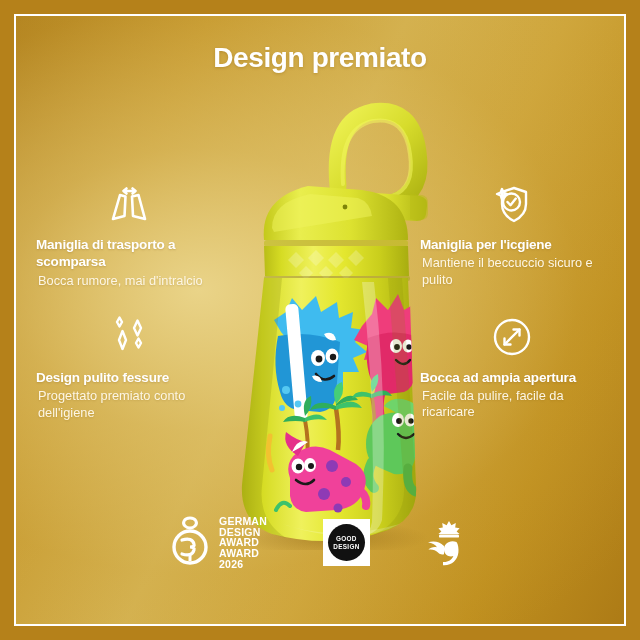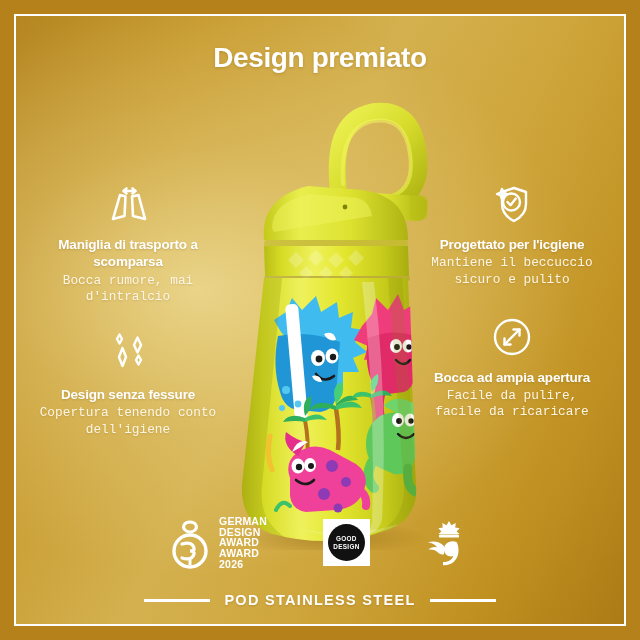--- a/index.html
+++ b/index.html
@@ -33,21 +33,21 @@
     font-weight:bold;
     letter-spacing:-0.4px;
     text-shadow:0 1px 3px rgba(120,80,10,.28);
   }
 
   
   .col{position:absolute;top:162px;width:200px;}
   .col-left{left:12px;}
   .col-right{right:12px;}
 
-  .feature{text-align:center;margin-bottom:22px;}
+  .feature{margin-bottom:22px;}
   .feature .icon{
     height:52px;
     display:flex;align-items:center;justify-content:center;
     margin-bottom:6px;
   }
   .feature .icon svg{display:block;}
   .feature h3{
     margin:0 0 2px 0;
     color:#ffffff;
     font-size:13.5px;
@@ -58,38 +58,37 @@
     padding:0 8px;
   }
   .feature p{
     margin:0;
     color:#fdf6e4;
     font-size:12.8px;
     line-height:1.3;
     font-weight:400;
     padding:0 10px;
     text-shadow:0 1px 2px rgba(120,80,10,.2);
-    font-family:Liberation Mono, monospace;
   }
 
   
   #bottle{
     position:absolute;
     left:196px;top:74px;
     width:250px;height:460px;
     pointer-events:none;
   }
 
   
   .awards{
     position:absolute;left:0;right:0;top:500px;
     display:flex;align-items:center;justify-content:center;
     gap:56px;
   }
-  .award{display:flex;align-items:flex-end;justify-content:center;}
+  .award{display:flex;align-items:flex-start;justify-content:center;}
   .gda{gap:7px;}
   .gda-text{
     display:flex;flex-direction:column;
     color:#ffffff;font-weight:bold;
     font-size:10.5px;line-height:1.02;
     letter-spacing:0.2px;
     text-align:left;
   }
   .gd-square{
     width:47px;height:47px;background:#ffffff;
@@ -291,38 +290,38 @@
 
       <div class="feature">
         <div class="icon">
           <svg width="46" height="42" viewBox="0 0 46 42" fill="none" stroke="#ffffff" stroke-width="2.4" stroke-linejoin="round">
             <path d="M16 22 L19.5 13 L23 22 L19.5 31 Z" transform="translate(-2,2)"></path>
             <path d="M29 12 L32.5 4.5 L36 12 L32.5 19.5 Z"></path>
             <path d="M12 6 L14.5 1.5 L17 6 L14.5 10.5 Z"></path>
             <path d="M31 27 L33.5 22.5 L36 27 L33.5 31.5 Z"></path>
           </svg>
         </div>
-        <h3>Design senza fessure</h3>
-        <p>Copertura tenendo conto dell'igiene</p>
+        <h3>Design pulito fessure</h3>
+        <p>Progettato premiato conto dell'igiene</p>
       </div>
 
     </div>
 
     <div class="col col-right">
 
       <div class="feature">
         <div class="icon">
           <svg width="44" height="44" viewBox="0 0 44 44" fill="none" stroke="#ffffff" stroke-width="2.4" stroke-linecap="round" stroke-linejoin="round">
             <path d="M24 6 L36 10 V22 C36 31 30 36 24 39 C18 36 12 31 12 22 V10 Z"></path>
             <circle cx="21.5" cy="20" r="8.5"></circle>
             <path d="M17.5 20 L20.5 23.2 L25.8 16.6"></path>
             <path d="M12 7 L13.4 10.6 L17 12 L13.4 13.4 L12 17 L10.6 13.4 L7 12 L10.6 10.6 Z"></path>
           </svg>
         </div>
-        <h3>Progettato per l'icgiene</h3>
+        <h3>Maniglia per l'icgiene</h3>
         <p>Mantiene il beccuccio sicuro e pulito</p>
       </div>
 
       <div class="feature">
         <div class="icon">
           <svg width="44" height="44" viewBox="0 0 44 44" fill="none" stroke="#ffffff" stroke-width="2.4" stroke-linecap="round" stroke-linejoin="round">
             <circle cx="22" cy="22" r="17"></circle>
             <path d="M14.5 29.5 L29.5 14.5"></path>
             <path d="M23.5 14.5 H29.5 V20.5"></path>
             <path d="M20.5 29.5 H14.5 V23.5"></path>
@@ -367,20 +366,15 @@
             <path d="M23 3 l2.4 4.2 L29.8 5 l-.6 4.6 4.4 .6 -3 3.2 3 2.6 H12.4 l3-2.6 -3-3.2 4.4-.6 L16.2 5 l4.4 2.2 Z"></path>
             <rect x="13" y="16.6" width="20" height="3" rx="1.2"></rect>
             <path d="M30.5 24 c-6.5 -2.5 -13 1.5 -12.5 8 c.4 5 5.2 7.4 9.4 6 c-1.6 4 -5.6 6.4 -10.4 6 l0 3.2 c8.4 .6 14.4 -4.6 15.4 -12.6 c.4 -3.6 -.2 -8.4 -1.9 -10.6 Z"></path>
             <path d="M18 28 c-4.6 -4.6 -11 -5.6 -16 -3.4 c4.2 .4 7 2 9 4.6 c-3.6 -.6 -6.6 .4 -8.6 2.4 c4 -.6 7.2 .6 9.6 3 c2 2 4 2.4 6 1.6 Z"></path>
           </g>
         </svg>
       </div>
 
     </div>
 
-    <div class="footer">
-      <span class="rule"></span>
-      <span class="footer-label">POD STAINLESS STEEL</span>
-      <span class="rule"></span>
-    </div>
 
   </div>
 </div>
 
 </body></html>

